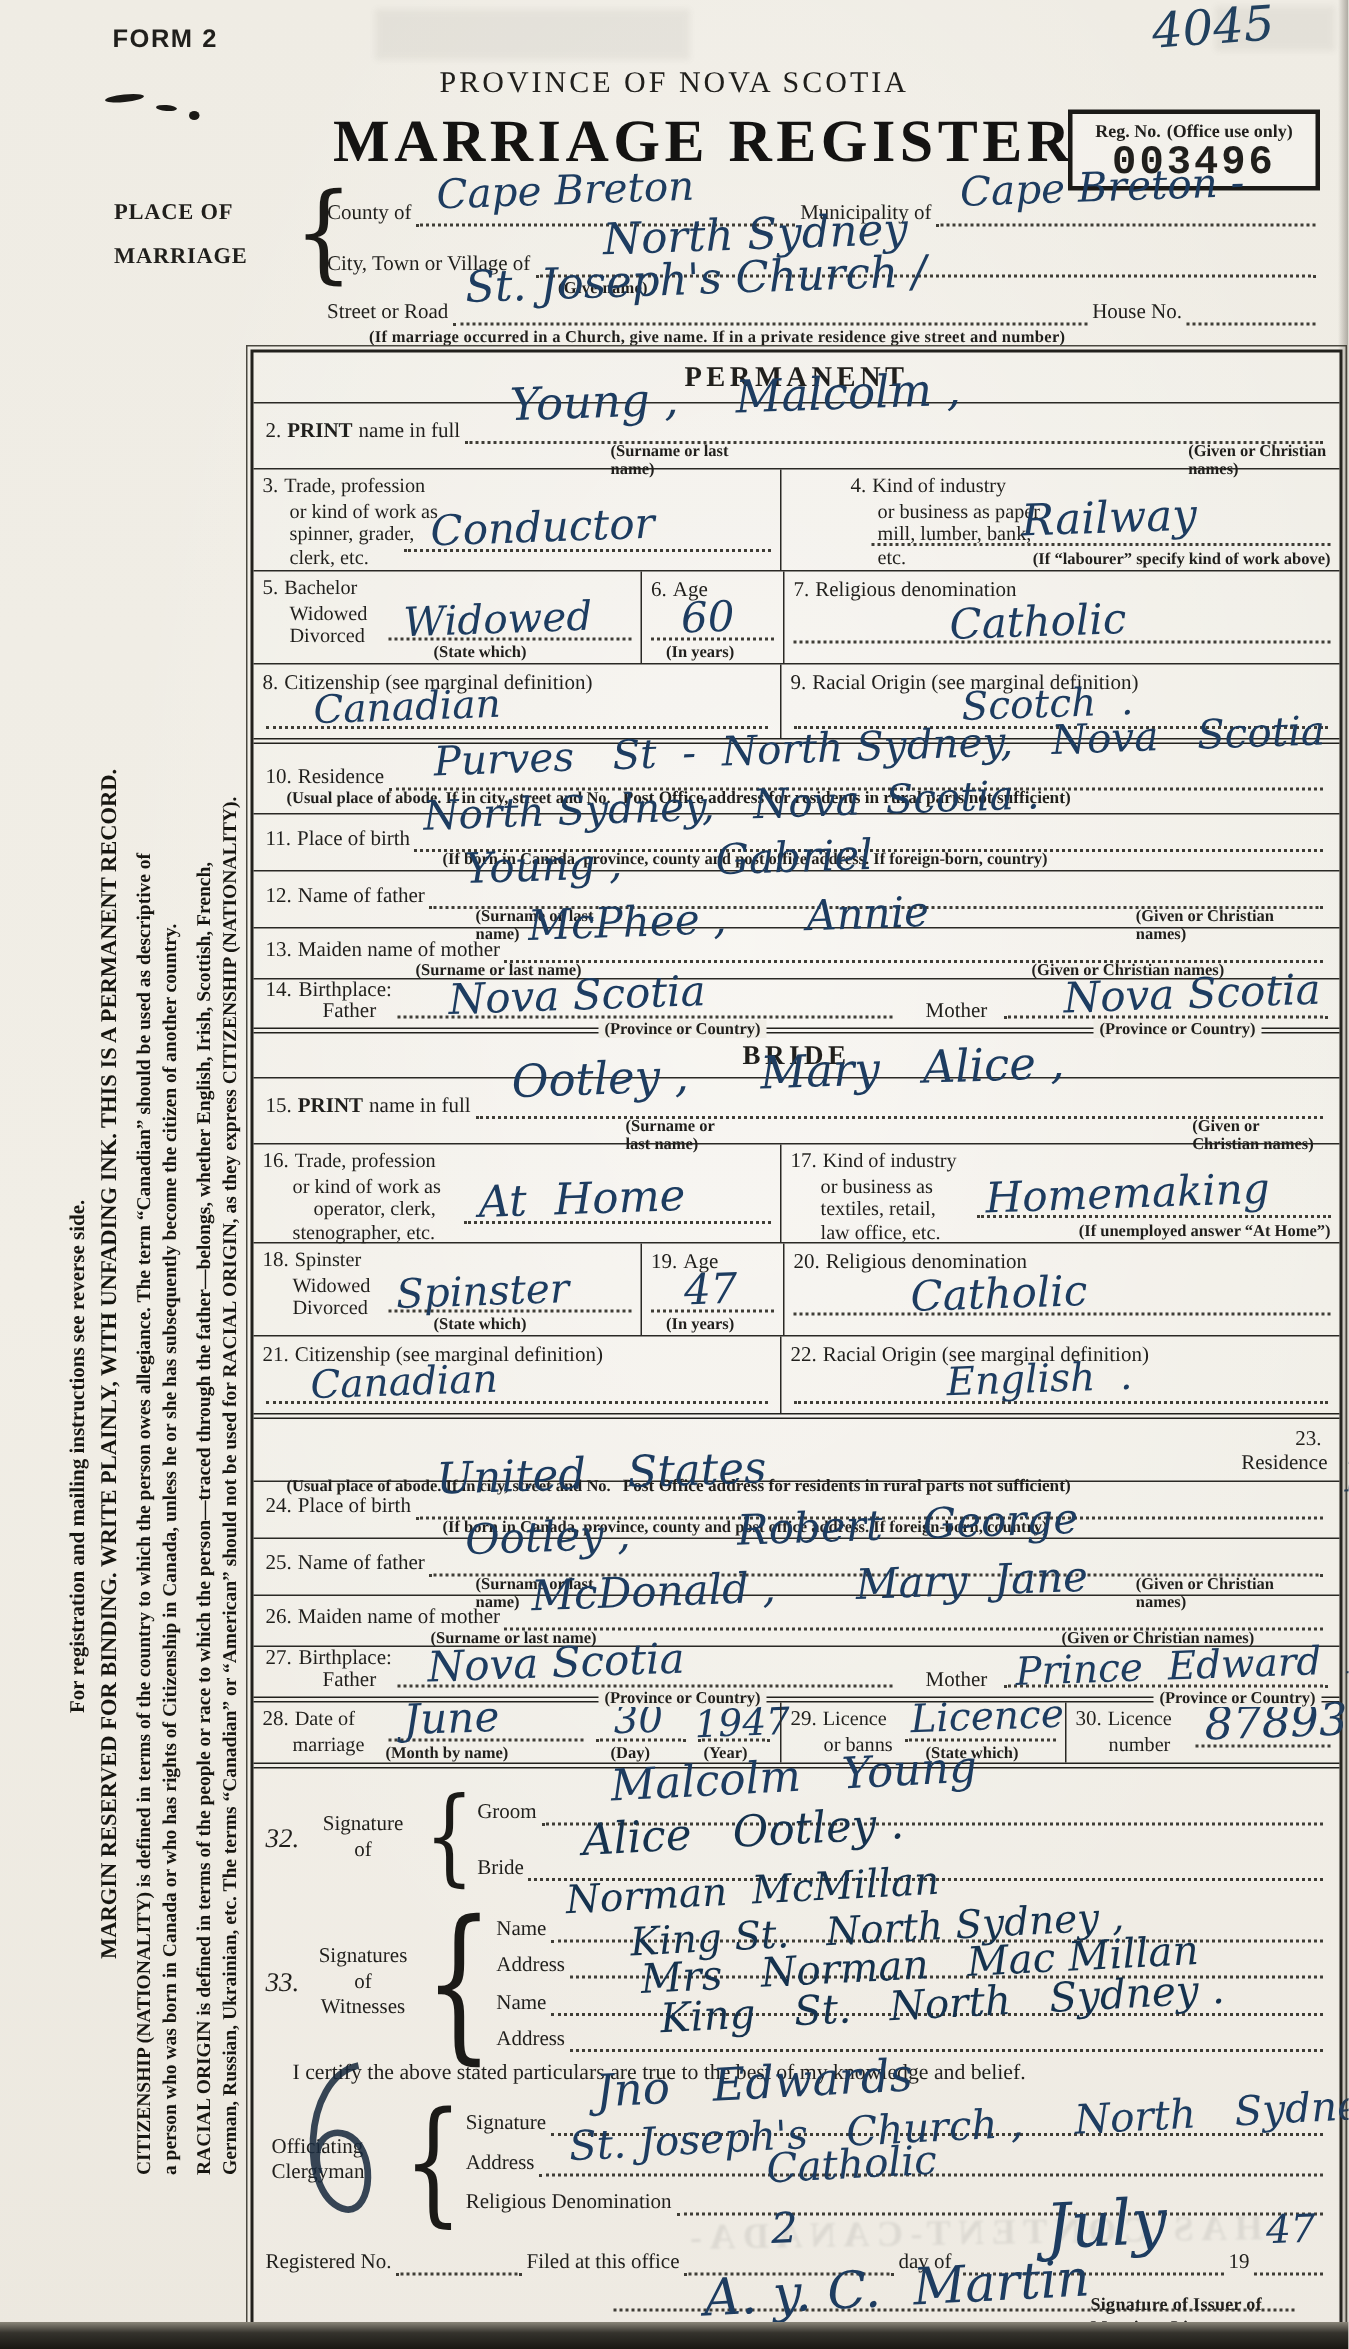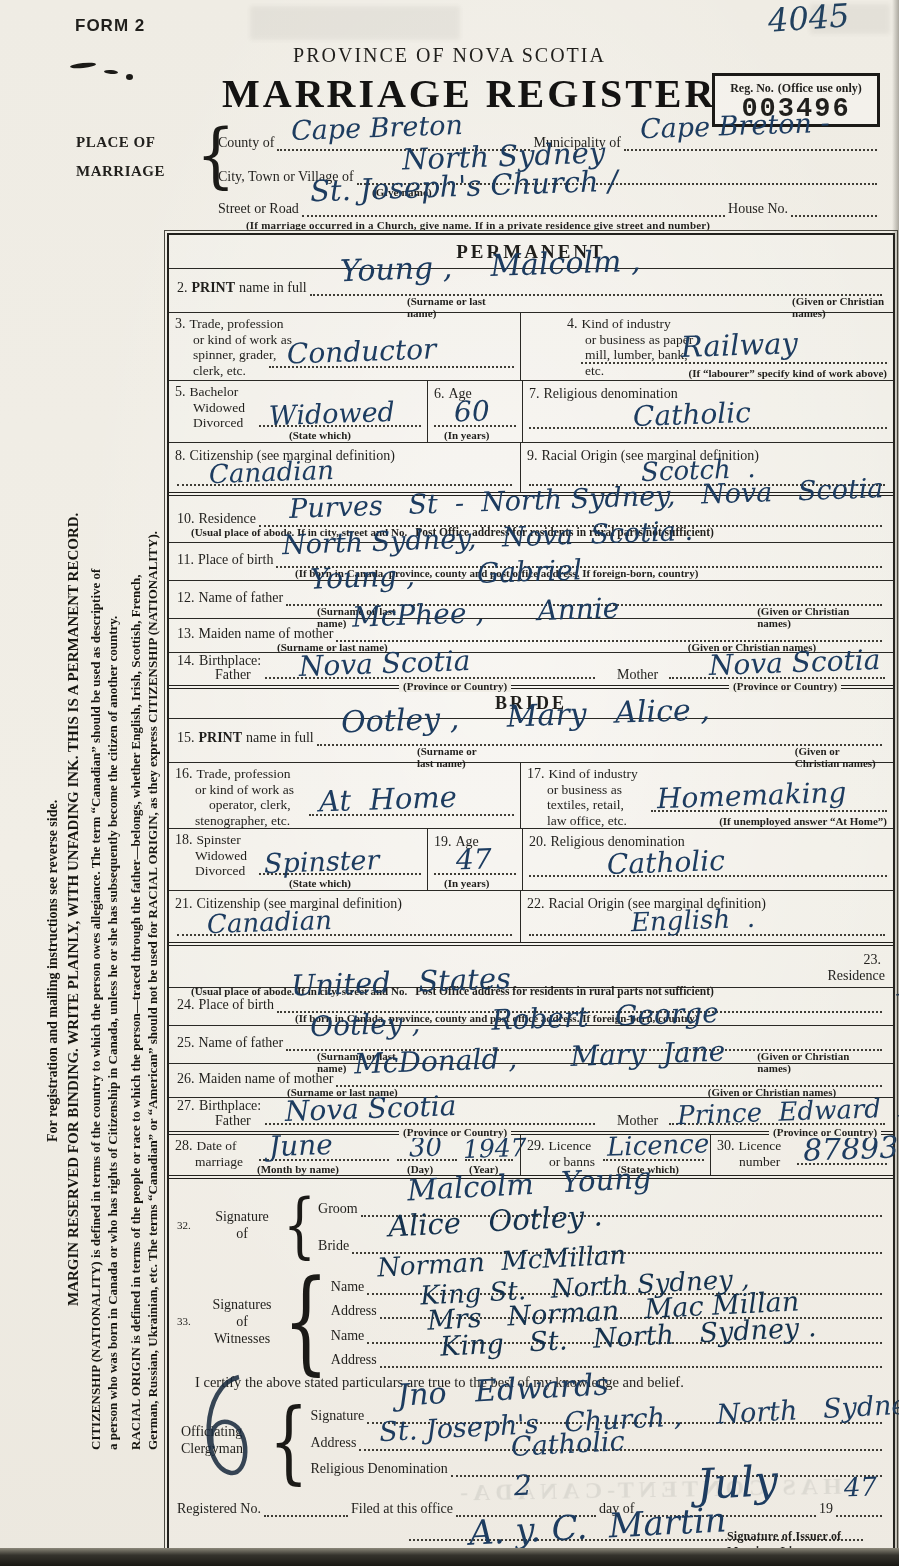--- a/index.html
+++ b/index.html
@@ -63,21 +63,21 @@
   .cells{display:flex;align-items:stretch;}
   .cell{position:relative;box-sizing:border-box;padding:3px 6px;}
   .cell+.cell{border-left:1px solid #2a2925;}
   .cl-lines{font-size:13.5px;line-height:15.5px;}
   .baseline{position:absolute;border-bottom:2px dotted #3f3d36;}
   .cellsub{position:absolute;font-size:11px;font-weight:bold;}
   .abs{position:absolute;}
   .subline{display:flex;font-size:11px;font-weight:bold;margin-top:-1px;}
 
   .sigrow{display:flex;align-items:center;}
-  .signum{font-size:11px;width:26px;}
+  .signum{font-size:18px;width:26px;font-style:italic;}
   .siglabel{font-size:14px;text-align:center;line-height:17px;width:78px;}
   .siglines{flex:1;}
   .slbl{font-size:14px;}
 </style>
 </head>
 <body>
 
 <div class="paper">
 
   <div class="ghost2" style="left:250px;top:6px;width:210px;height:34px;"></div>

